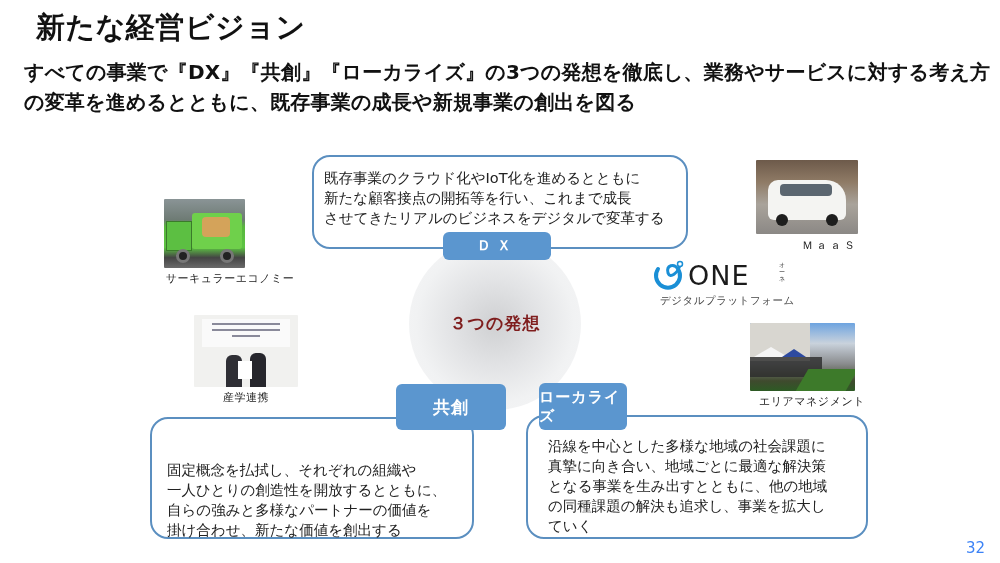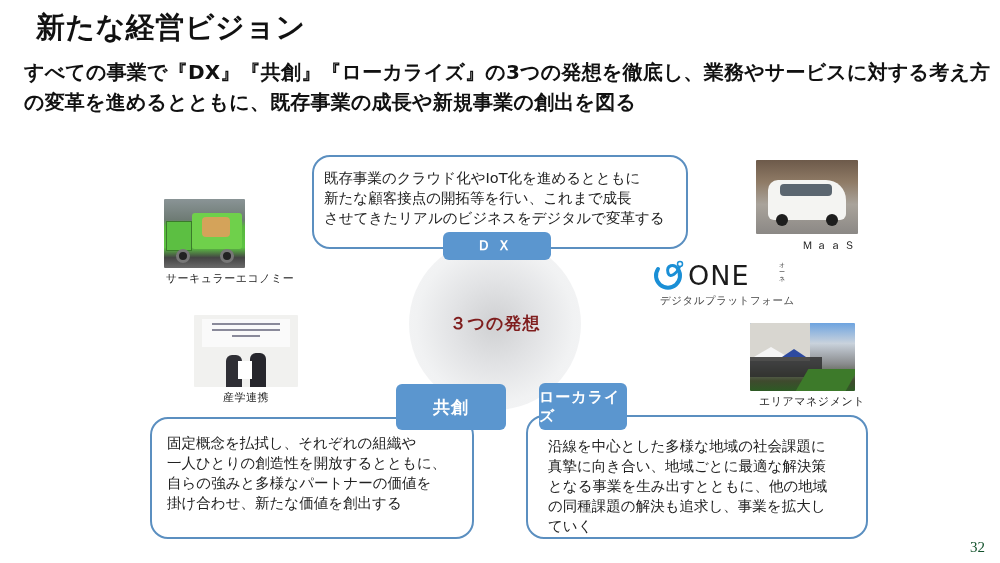--- a/index.html
+++ b/index.html
@@ -60,40 +60,40 @@
   .photo-street .tent2 { position:absolute; left:32px; top:26px; width:24px; height:8px; background:#2d4aa0; clip-path:polygon(50% 0,100% 100%,0 100%); }
   .photo-street .crowd { position:absolute; left:0; top:34px; width:72px; height:20px; background:#2a2a2a; opacity:0.8; }
   .photo-street .green { position:absolute; left:52px; top:46px; width:50px; height:22px; background:#3d7a2a; transform:skewX(-30deg); }
 
   .one-logo { position: absolute; left: 652px; top: 257px; width: 135px; height: 40px; }
   .one-ring { position:absolute; left:0; top:2px; width:32px; height:32px; }
   .one-text { position:absolute; left:36px; top:3px; font-size:27px; font-weight:normal; color:#1b1b1b; letter-spacing:1px; font-family:"DejaVu Sans", sans-serif; }
   .one-ruby { position:absolute; left:127px; top:4px; font-size:6px; line-height:7px; color:#333; width:6px; }
   .one-caption { position:absolute; left:660px; top:294px; font-size:10.5px; color:#444; letter-spacing:0.5px; }
 
-  .page-num { position: absolute; right: 15px; top: 539px; font-size: 15px; color: #14532d; font-family: Liberation Serif, serif; }
+  .page-num { position: absolute; right: 15px; top: 539px; font-size: 15px; color: #3b82f6; }
 </style>
 </head>
 <body>
 
 <div class="title">新たな経営ビジョン</div>
 <div class="subtitle">すべての事業で『DX』『共創』『ローカライズ』の3つの発想を徹底し、業務やサービスに対する考え方の変革を進めるとともに、既存事業の成長や新規事業の創出を図る</div>
 
 <div class="center-circle"></div>
 <div class="center-label">３つの発想</div>
 
 <div class="box box-dx">
   <div style="white-space:pre-line;">既存事業のクラウド化やIoT化を進めるとともに
 新たな顧客接点の開拓等を行い、これまで成長
 させてきたリアルのビジネスをデジタルで変革する</div>
 </div>
 <div class="tag tag-dx">ＤＸ</div>
 
 <div class="box box-kyoso">
-  <div style="white-space:pre-line;">固定概念を払拭し、それぞれの組織や
+  <div style="white-space:pre-line;margin-top:27px;">固定概念を払拭し、それぞれの組織や
 一人ひとりの創造性を開放するとともに、
 自らの強みと多様なパートナーの価値を
 掛け合わせ、新たな価値を創出する</div>
 </div>
 <div class="tag tag-kyoso">共創</div>
 
 <div class="box box-local">
   <div style="white-space:pre-line;">沿線を中心とした多様な地域の社会課題に
 真摯に向き合い、地域ごとに最適な解決策
 となる事業を生み出すとともに、他の地域

